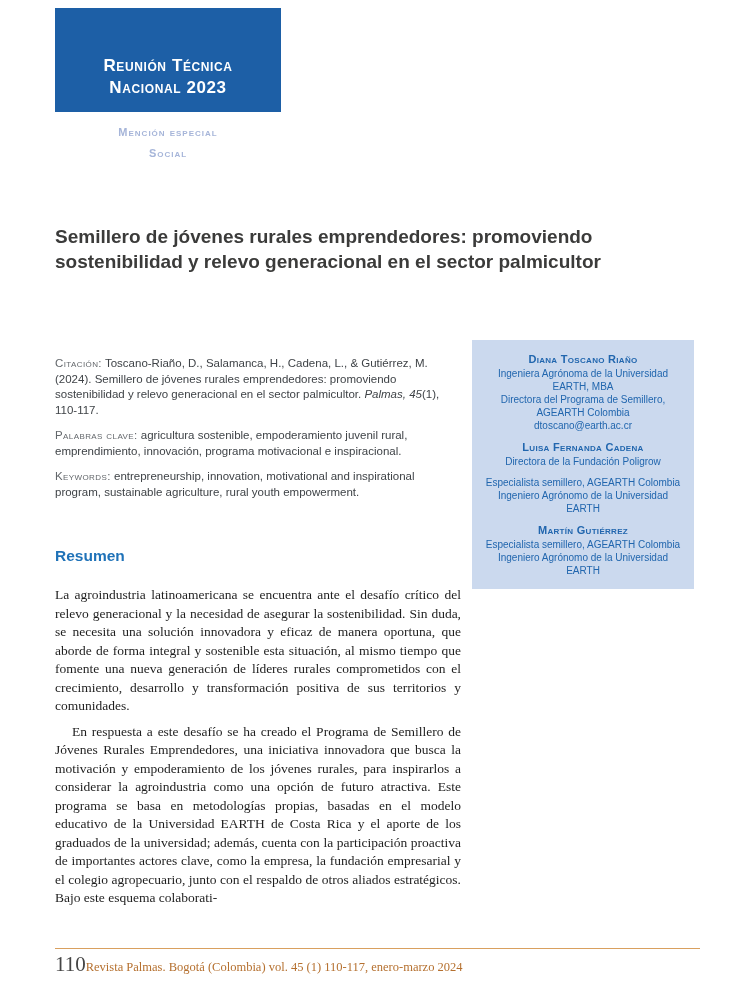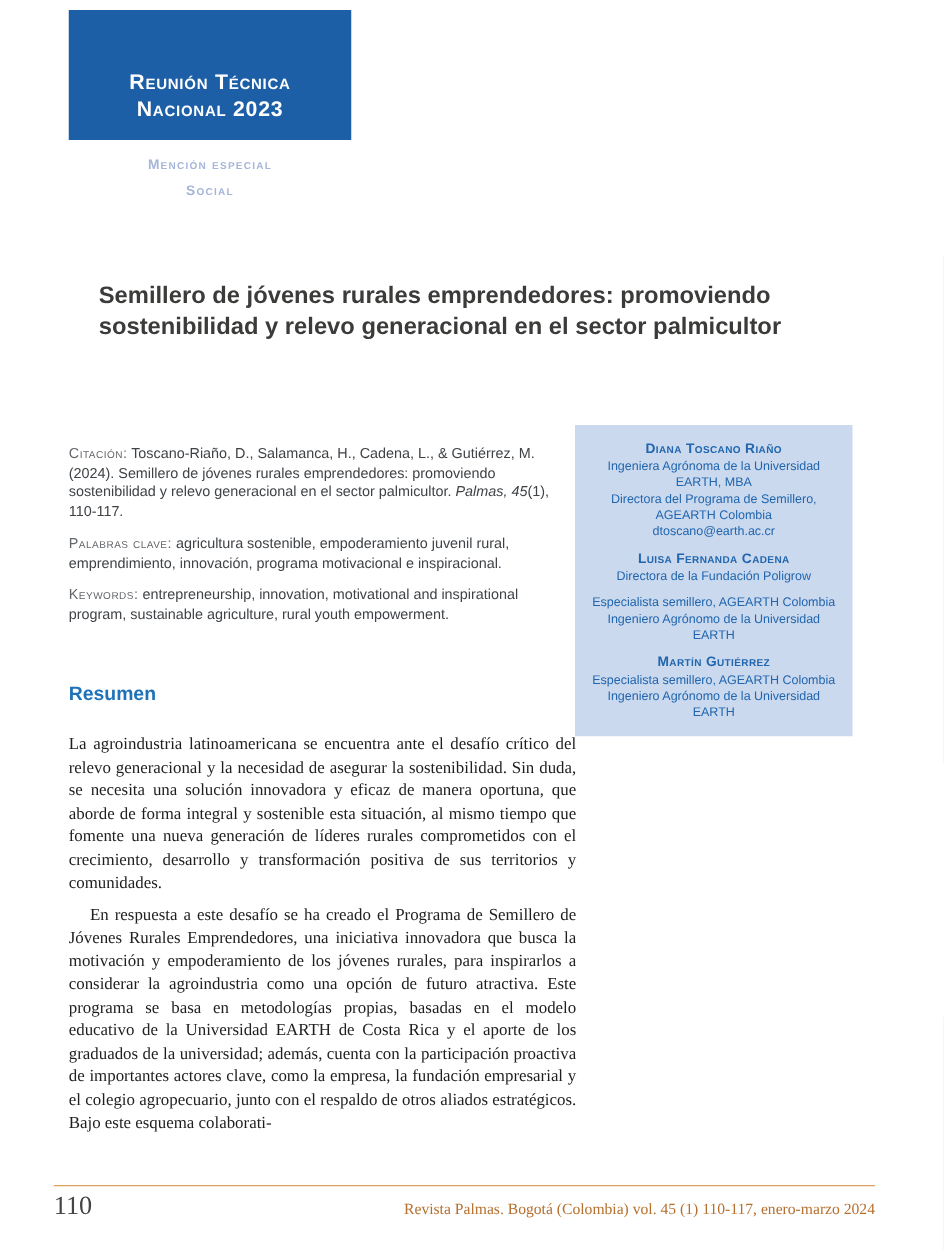--- a/index.html
+++ b/index.html
@@ -27,38 +27,38 @@
   }
   .mention{
     position:absolute; left:55px; top:122px; width:226px; text-align:center;
   }
   .mention div{
     color:var(--mention-text); font-weight:bold; font-variant:small-caps;
     font-size:11px; line-height:21px; letter-spacing:1px;
   }
   .title{
     position:absolute; left:55px; top:224px; width:645px;
-    color:var(--title-text); font-size:19px; line-height:25px; font-weight:bold;margin-left:24px;
+    color:var(--title-text); font-size:19px; line-height:25px; font-weight:bold;
   }
   .subtitle{
     position:absolute; left:55px; top:287px; width:580px;
     color:var(--subtitle-text); font-size:16px; line-height:22px; font-weight:bold;
   }
   .subtitle .it{font-style:italic;}
   .citation-block{
     position:absolute; left:55px; top:356px; width:392px;
     color:var(--meta-text); font-size:11.5px; line-height:15.5px;
   }
   .citation-block p{margin-bottom:10px;}
   .meta-label{
     font-variant:small-caps; color:var(--meta-label); letter-spacing:0.4px;
   }
   .citation-block .it{font-style:italic;}
   .authors{
-    position:absolute; left:460px; top:340px; width:222px;
+    position:absolute; left:472px; top:340px; width:222px;
     background:var(--authors-bg); padding:12px 8px;
     text-align:center; color:var(--authors-text);
   }
   .author{margin-bottom:8px;}
   .author:last-child{margin-bottom:0;}
   .author-name{
     font-weight:bold; font-variant:small-caps; font-size:11px; line-height:15px;
     letter-spacing:0.3px;
   }
   .author-line{font-size:10px; line-height:13px;}
@@ -66,23 +66,23 @@
     position:absolute; left:55px; top:547px;
     color:var(--heading-accent); font-size:15.5px; font-weight:bold;
   }
   .body-text{
     position:absolute; left:55px; top:586px; width:406px;
     font-family:"Liberation Serif",serif; color:var(--body-text);
     font-size:13.5px; line-height:18.5px; text-align:justify;
   }
   .body-text p.indent{margin-top:7px; text-indent:17px;}
   .footer{
-    position:absolute; left:43px; right:55px; top:948px;
+    position:absolute; left:55px; right:55px; top:948px;
     border-top:1px solid var(--footer-rule);
-    display:flex; justify-content:space-between; align-items:baseline;
+    display:flex; justify-content:flex-start; align-items:baseline;
     padding-top:3px;
   }
   .pagenum{
     font-family:"Liberation Serif",serif; font-size:21px; color:var(--page-number);
   }
   .journal-line{
     font-family:"Liberation Serif",serif; font-size:12.5px; color:var(--footer-text);
   }
 </style>
 </head>

